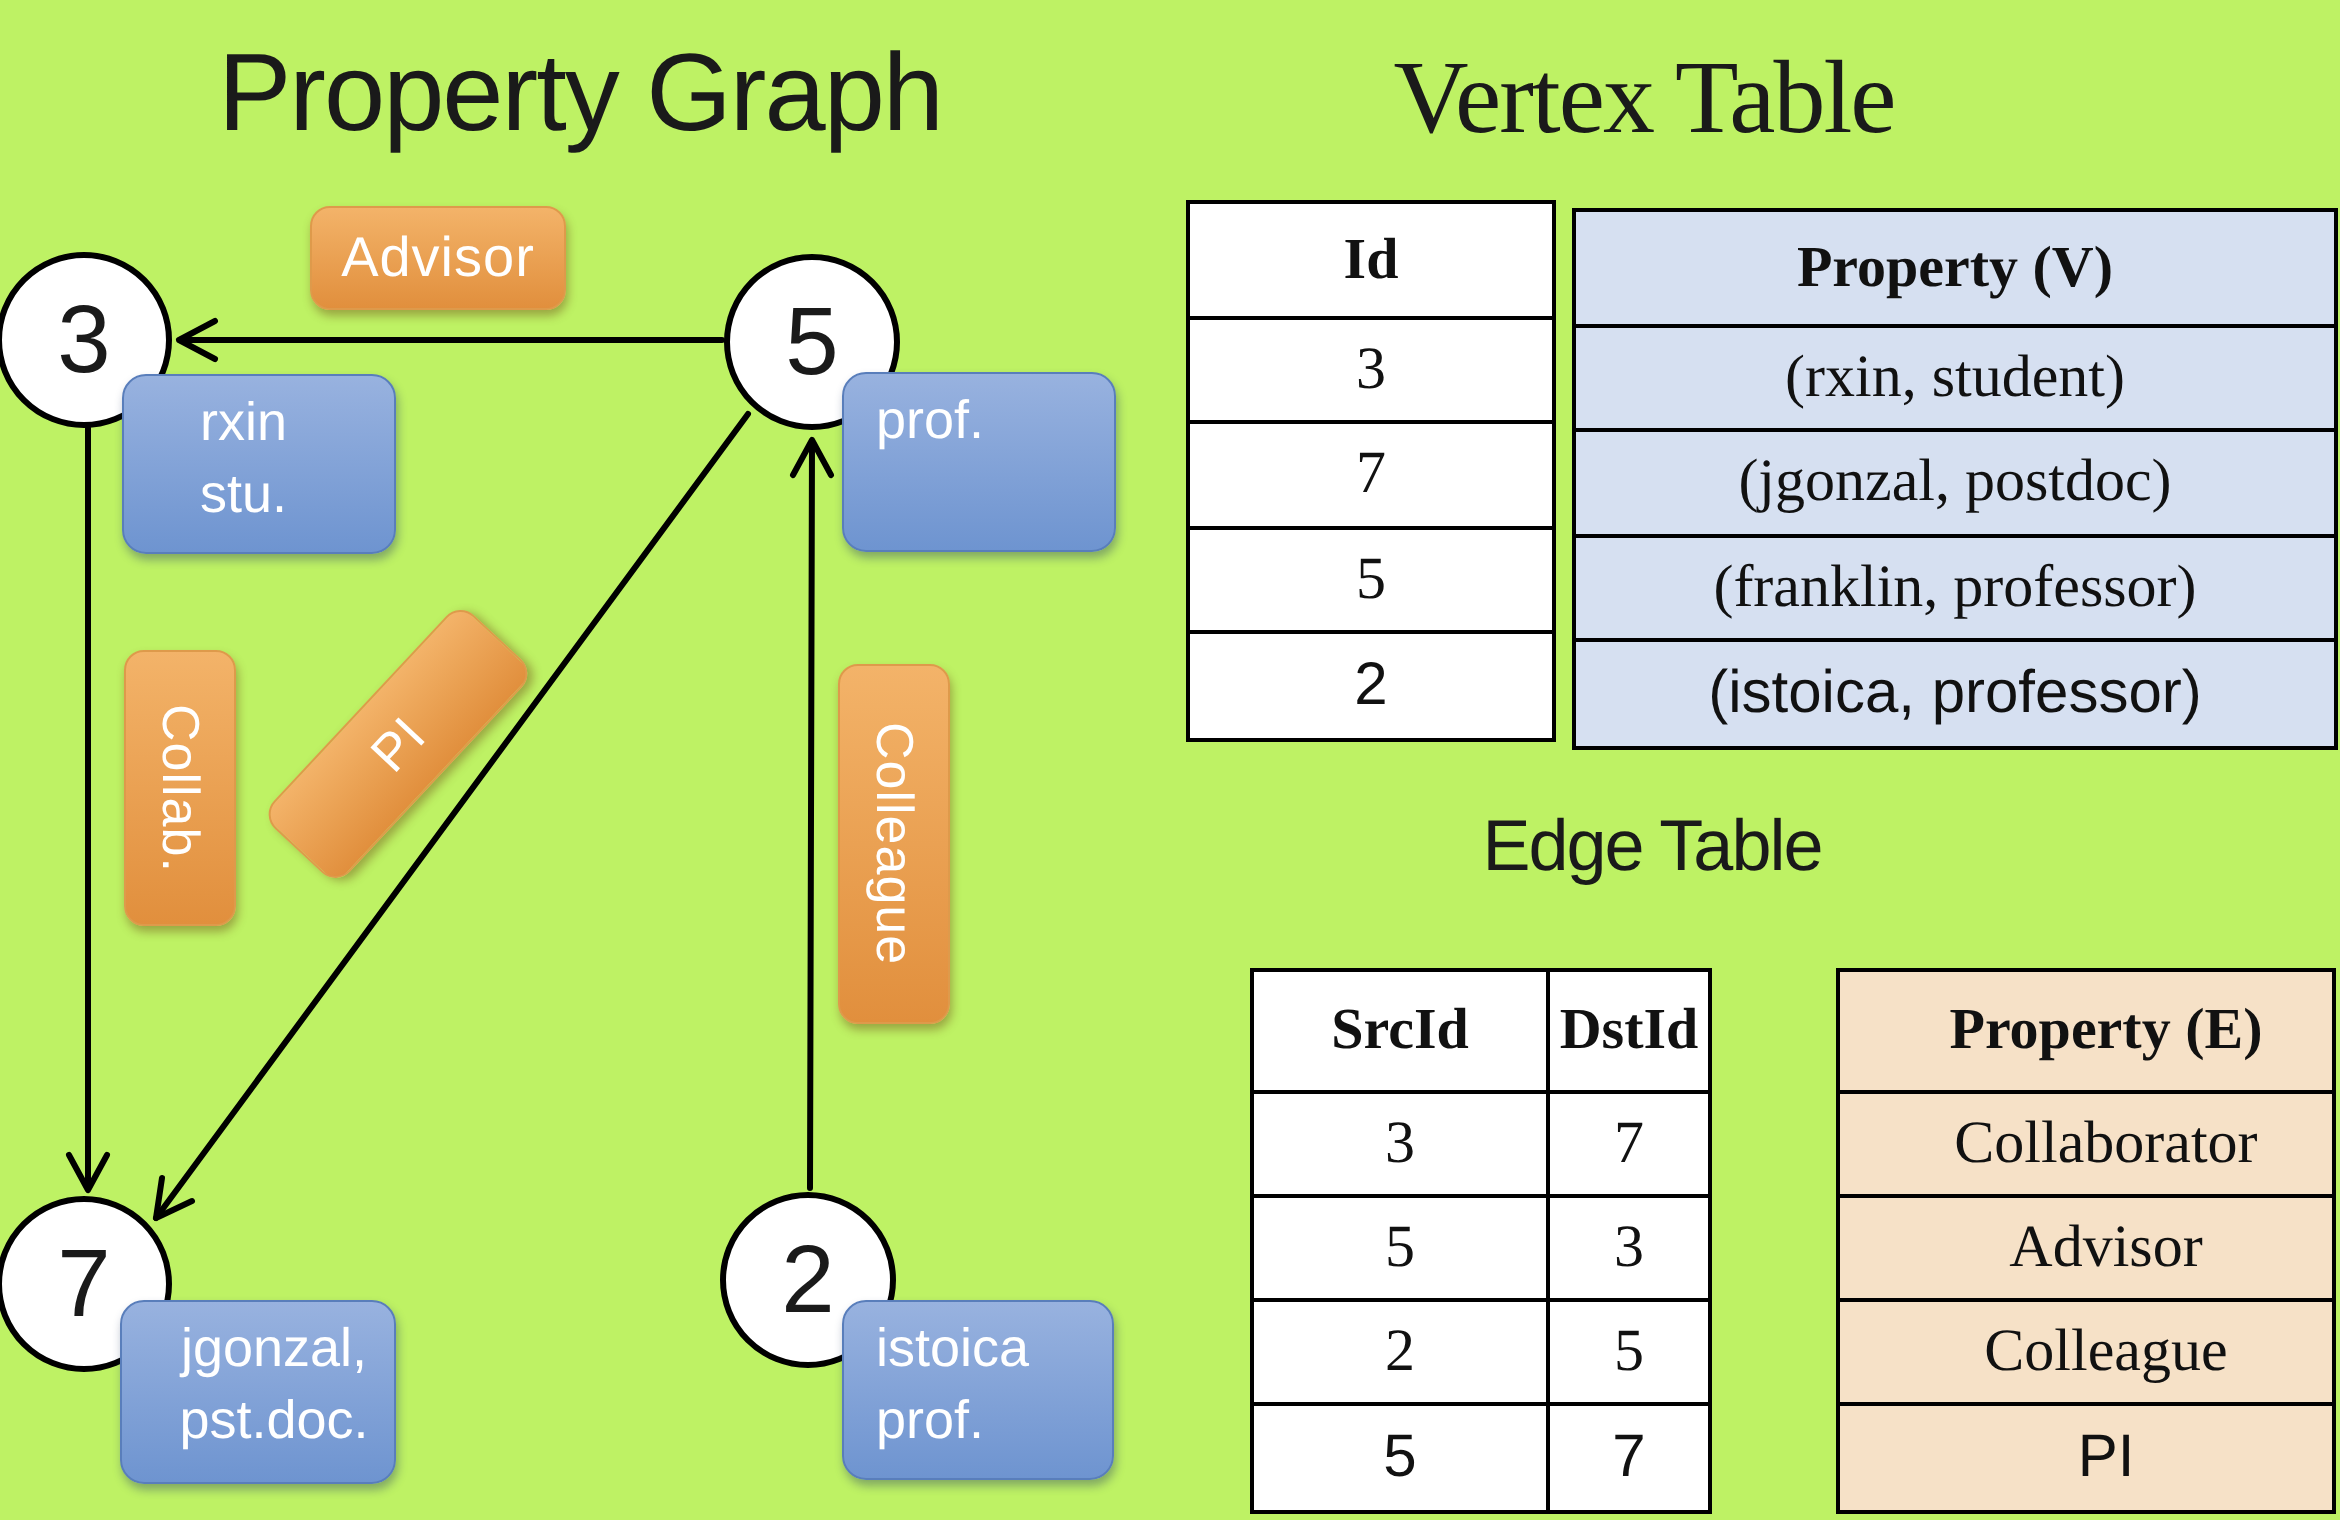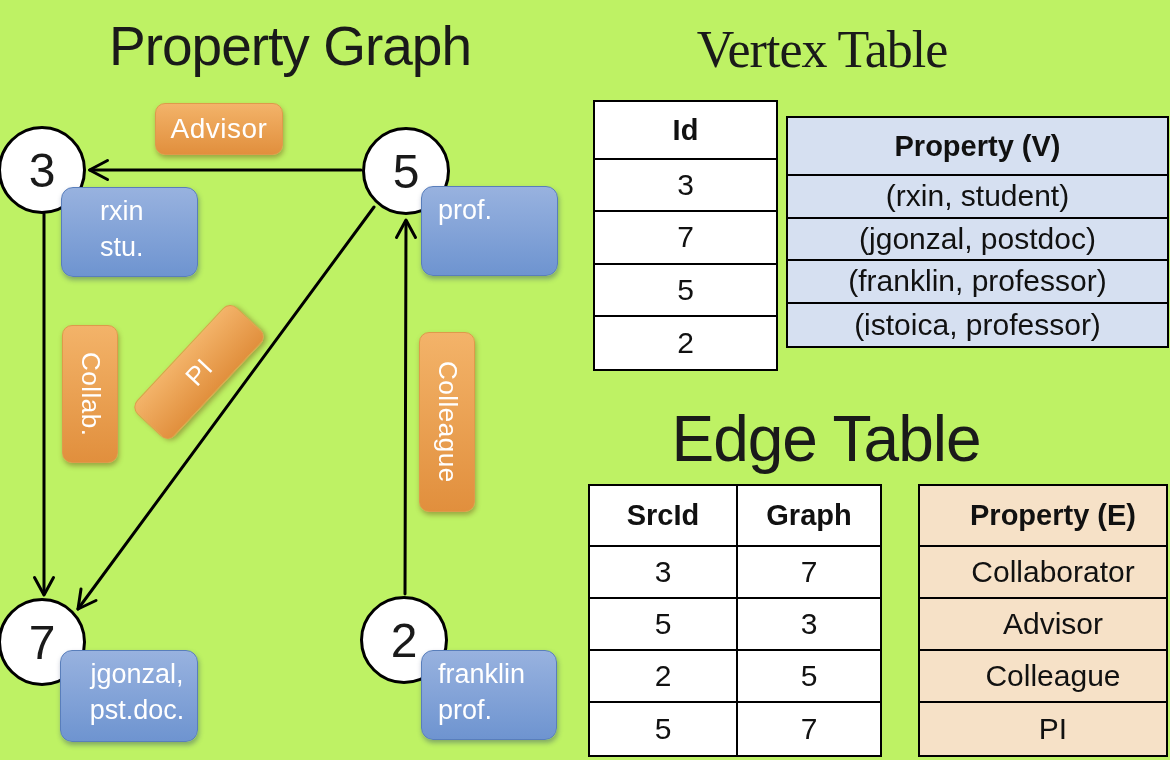--- a/index.html
+++ b/index.html
@@ -6,21 +6,21 @@
   .canvas{
     position:relative;width:1170px;height:760px;overflow:hidden;background:#bef264;
     font-family:"Liberation Sans",sans-serif;color:#111;
   }
   .title{
     position:absolute;font-weight:300;letter-spacing:-1px;color:#1a1a1a;
     white-space:nowrap;transform:translateX(-50%);
   }
   #pg-title{left:290px;top:14px;font-size:55px;}
   #vt-title{left:822px;top:20px;font-size:52px;font-family:Liberation Serif, serif;}
-  #et-title{left:826px;top:402px;font-size:64px;}
+  #et-title{left:826px;top:402px;font-size:36px;}
 
   
   #edge-svg{position:absolute;left:0;top:0;}
   .node{
     position:absolute;width:88px;height:88px;border:3px solid #000;border-radius:50%;
     background:#fff;box-sizing:border-box;display:flex;align-items:center;justify-content:center;
     z-index:2;
   }
   .node span{font-size:48px;font-weight:300;color:#1a1a1a;}
   .elabel{
@@ -47,26 +47,26 @@
   #lbl-jgonzal{left:60px;top:650px;width:138px;height:92px;text-align:center;}
   #lbl-istoica{left:421px;top:650px;width:136px;height:90px;}
 
   
   .tbox{position:absolute;border:2px solid #000;box-sizing:border-box;background:#fff;display:grid;}
   .cell{
     display:flex;align-items:center;justify-content:center;box-sizing:border-box;
     font-size:30px;font-weight:300;white-space:nowrap;
   }
   .cell.hdr{font-weight:bold;font-size:29px;}
-  .bb{border-bottom:2px solid #000;}
+  .bb{border-bottom:2px solid #000;font-family:Liberation Serif, serif;}
   .br{border-right:2px solid #000;}
   #vt-id-box{left:593px;top:100px;width:185px;height:271px;grid-template-rows:58px repeat(4,1fr);}
-  #vt-prop-box{left:786px;top:116px;width:383px;height:232px;grid-template-rows:58px repeat(4,1fr);}
+  #vt-prop-box{left:786px;top:104px;width:383px;height:271px;grid-template-rows:58px repeat(4,1fr);}
   #vt-prop-box .cell{background:#D6E0F1;}
-  #et-ids-box{left:588px;top:484px;width:294px;height:273px;
+  #et-ids-box{left:625px;top:484px;width:231px;height:273px;
     grid-template-columns:148px 1fr;grid-template-rows:61px repeat(4,1fr);}
   #et-prop-box{left:918px;top:484px;width:250px;height:273px;grid-template-rows:61px repeat(4,1fr);}
   #et-prop-box .cell{background:#F6E1C7;padding-left:20px;}
 </style>
 </head>
 <body>
 
 <div class="canvas">
 
   <div class="title" id="pg-title">Property Graph</div>
@@ -121,21 +121,21 @@
     <div>stu.</div>
   </div>
   <div class="vlabel" id="lbl-franklin">
     <div>prof.</div>
   </div>
   <div class="vlabel" id="lbl-jgonzal">
     <div>jgonzal,</div>
     <div>pst.doc.</div>
   </div>
   <div class="vlabel" id="lbl-istoica">
-    <div>franklin</div>
+    <div>istoica</div>
     <div>prof.</div>
   </div>
 
   <div class="tbox" id="vt-id-box">
     <div class="cell hdr bb">Id</div>
     <div class="cell bb">3</div>
     <div class="cell bb">7</div>
     <div class="cell bb">5</div>
     <div class="cell">2</div>
   </div>
@@ -143,21 +143,21 @@
   <div class="tbox" id="vt-prop-box">
     <div class="cell hdr bb">Property (V)</div>
     <div class="cell bb">(rxin, student)</div>
     <div class="cell bb">(jgonzal, postdoc)</div>
     <div class="cell bb">(franklin, professor)</div>
     <div class="cell">(istoica, professor)</div>
   </div>
 
   <div class="tbox" id="et-ids-box">
     <div class="cell hdr bb br">SrcId</div>
-    <div class="cell hdr bb">Graph</div>
+    <div class="cell hdr bb">DstId</div>
     <div class="cell bb br">3</div>
     <div class="cell bb">7</div>
     <div class="cell bb br">5</div>
     <div class="cell bb">3</div>
     <div class="cell bb br">2</div>
     <div class="cell bb">5</div>
     <div class="cell br">5</div>
     <div class="cell">7</div>
   </div>
 

